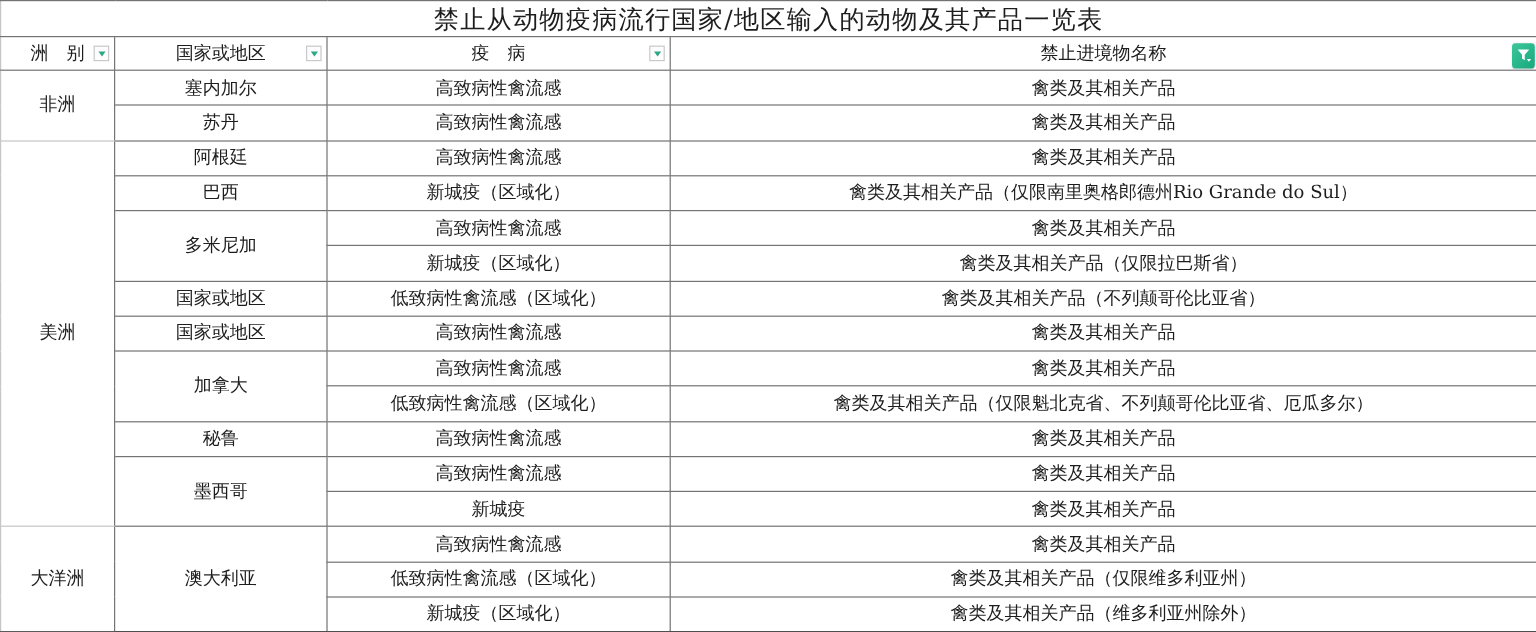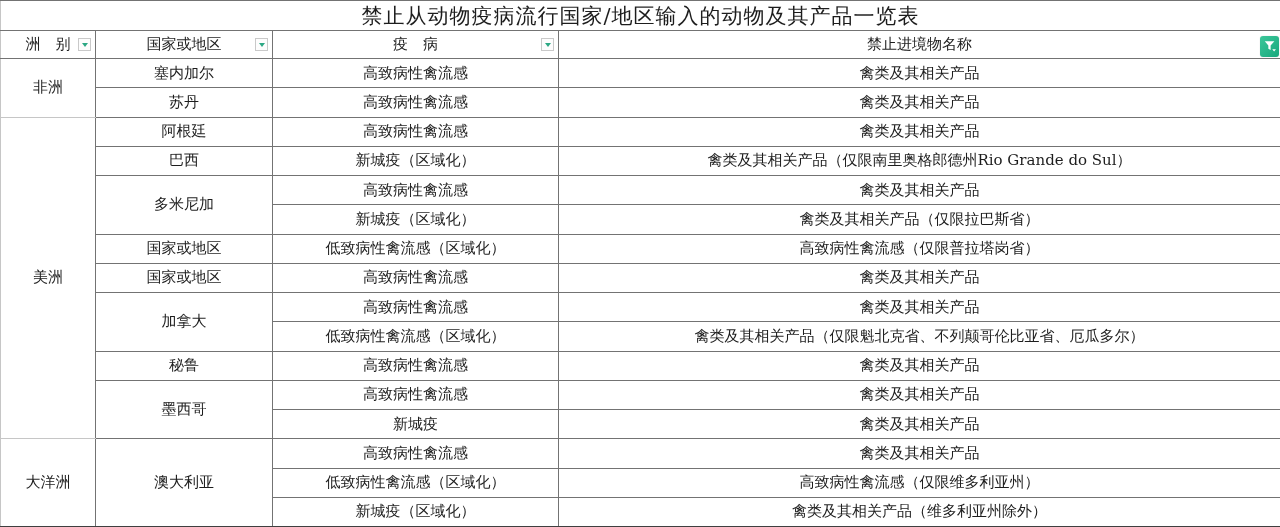--- a/index.html
+++ b/index.html
@@ -133,21 +133,21 @@
           <td class="col-disease" rowspan="1">高致病性禽流感</td>
           <td class="col-product" rowspan="1">禽类及其相关产品</td>
         </tr>
         <tr>
           <td class="col-disease" rowspan="1">新城疫（区域化）</td>
           <td class="col-product" rowspan="1">禽类及其相关产品（仅限拉巴斯省）</td>
         </tr>
         <tr>
           <td class="col-country" rowspan="1">国家或地区</td>
           <td class="col-disease" rowspan="1">低致病性禽流感（区域化）</td>
-          <td class="col-product" rowspan="1">高致病性禽流感（仅限普拉塔岗省）</td>
+          <td class="col-product" rowspan="1">禽类及其相关产品（不列颠哥伦比亚省）</td>
         </tr>
         <tr>
           <td class="col-country" rowspan="1">国家或地区</td>
           <td class="col-disease" rowspan="1">高致病性禽流感</td>
           <td class="col-product" rowspan="1">禽类及其相关产品</td>
         </tr>
         <tr>
           <td class="col-country" rowspan="2">加拿大</td>
           <td class="col-disease" rowspan="1">高致病性禽流感</td>
           <td class="col-product" rowspan="1">禽类及其相关产品</td>
@@ -171,21 +171,21 @@
           <td class="col-product" rowspan="1">禽类及其相关产品</td>
         </tr>
         <tr>
           <td class="col-continent" rowspan="3">大洋洲</td>
           <td class="col-country" rowspan="3">澳大利亚</td>
           <td class="col-disease" rowspan="1">高致病性禽流感</td>
           <td class="col-product" rowspan="1">禽类及其相关产品</td>
         </tr>
         <tr>
           <td class="col-disease" rowspan="1">低致病性禽流感（区域化）</td>
-          <td class="col-product" rowspan="1">高致病性禽流感（仅限维多利亚州）</td>
+          <td class="col-product" rowspan="1">禽类及其相关产品（仅限维多利亚州）</td>
         </tr>
         <tr>
           <td class="col-disease" rowspan="1">新城疫（区域化）</td>
           <td class="col-product" rowspan="1">禽类及其相关产品（维多利亚州除外）</td>
         </tr>
       </tbody>
   </table>
   <div class="bottom-edge"></div>
 </div>
 

